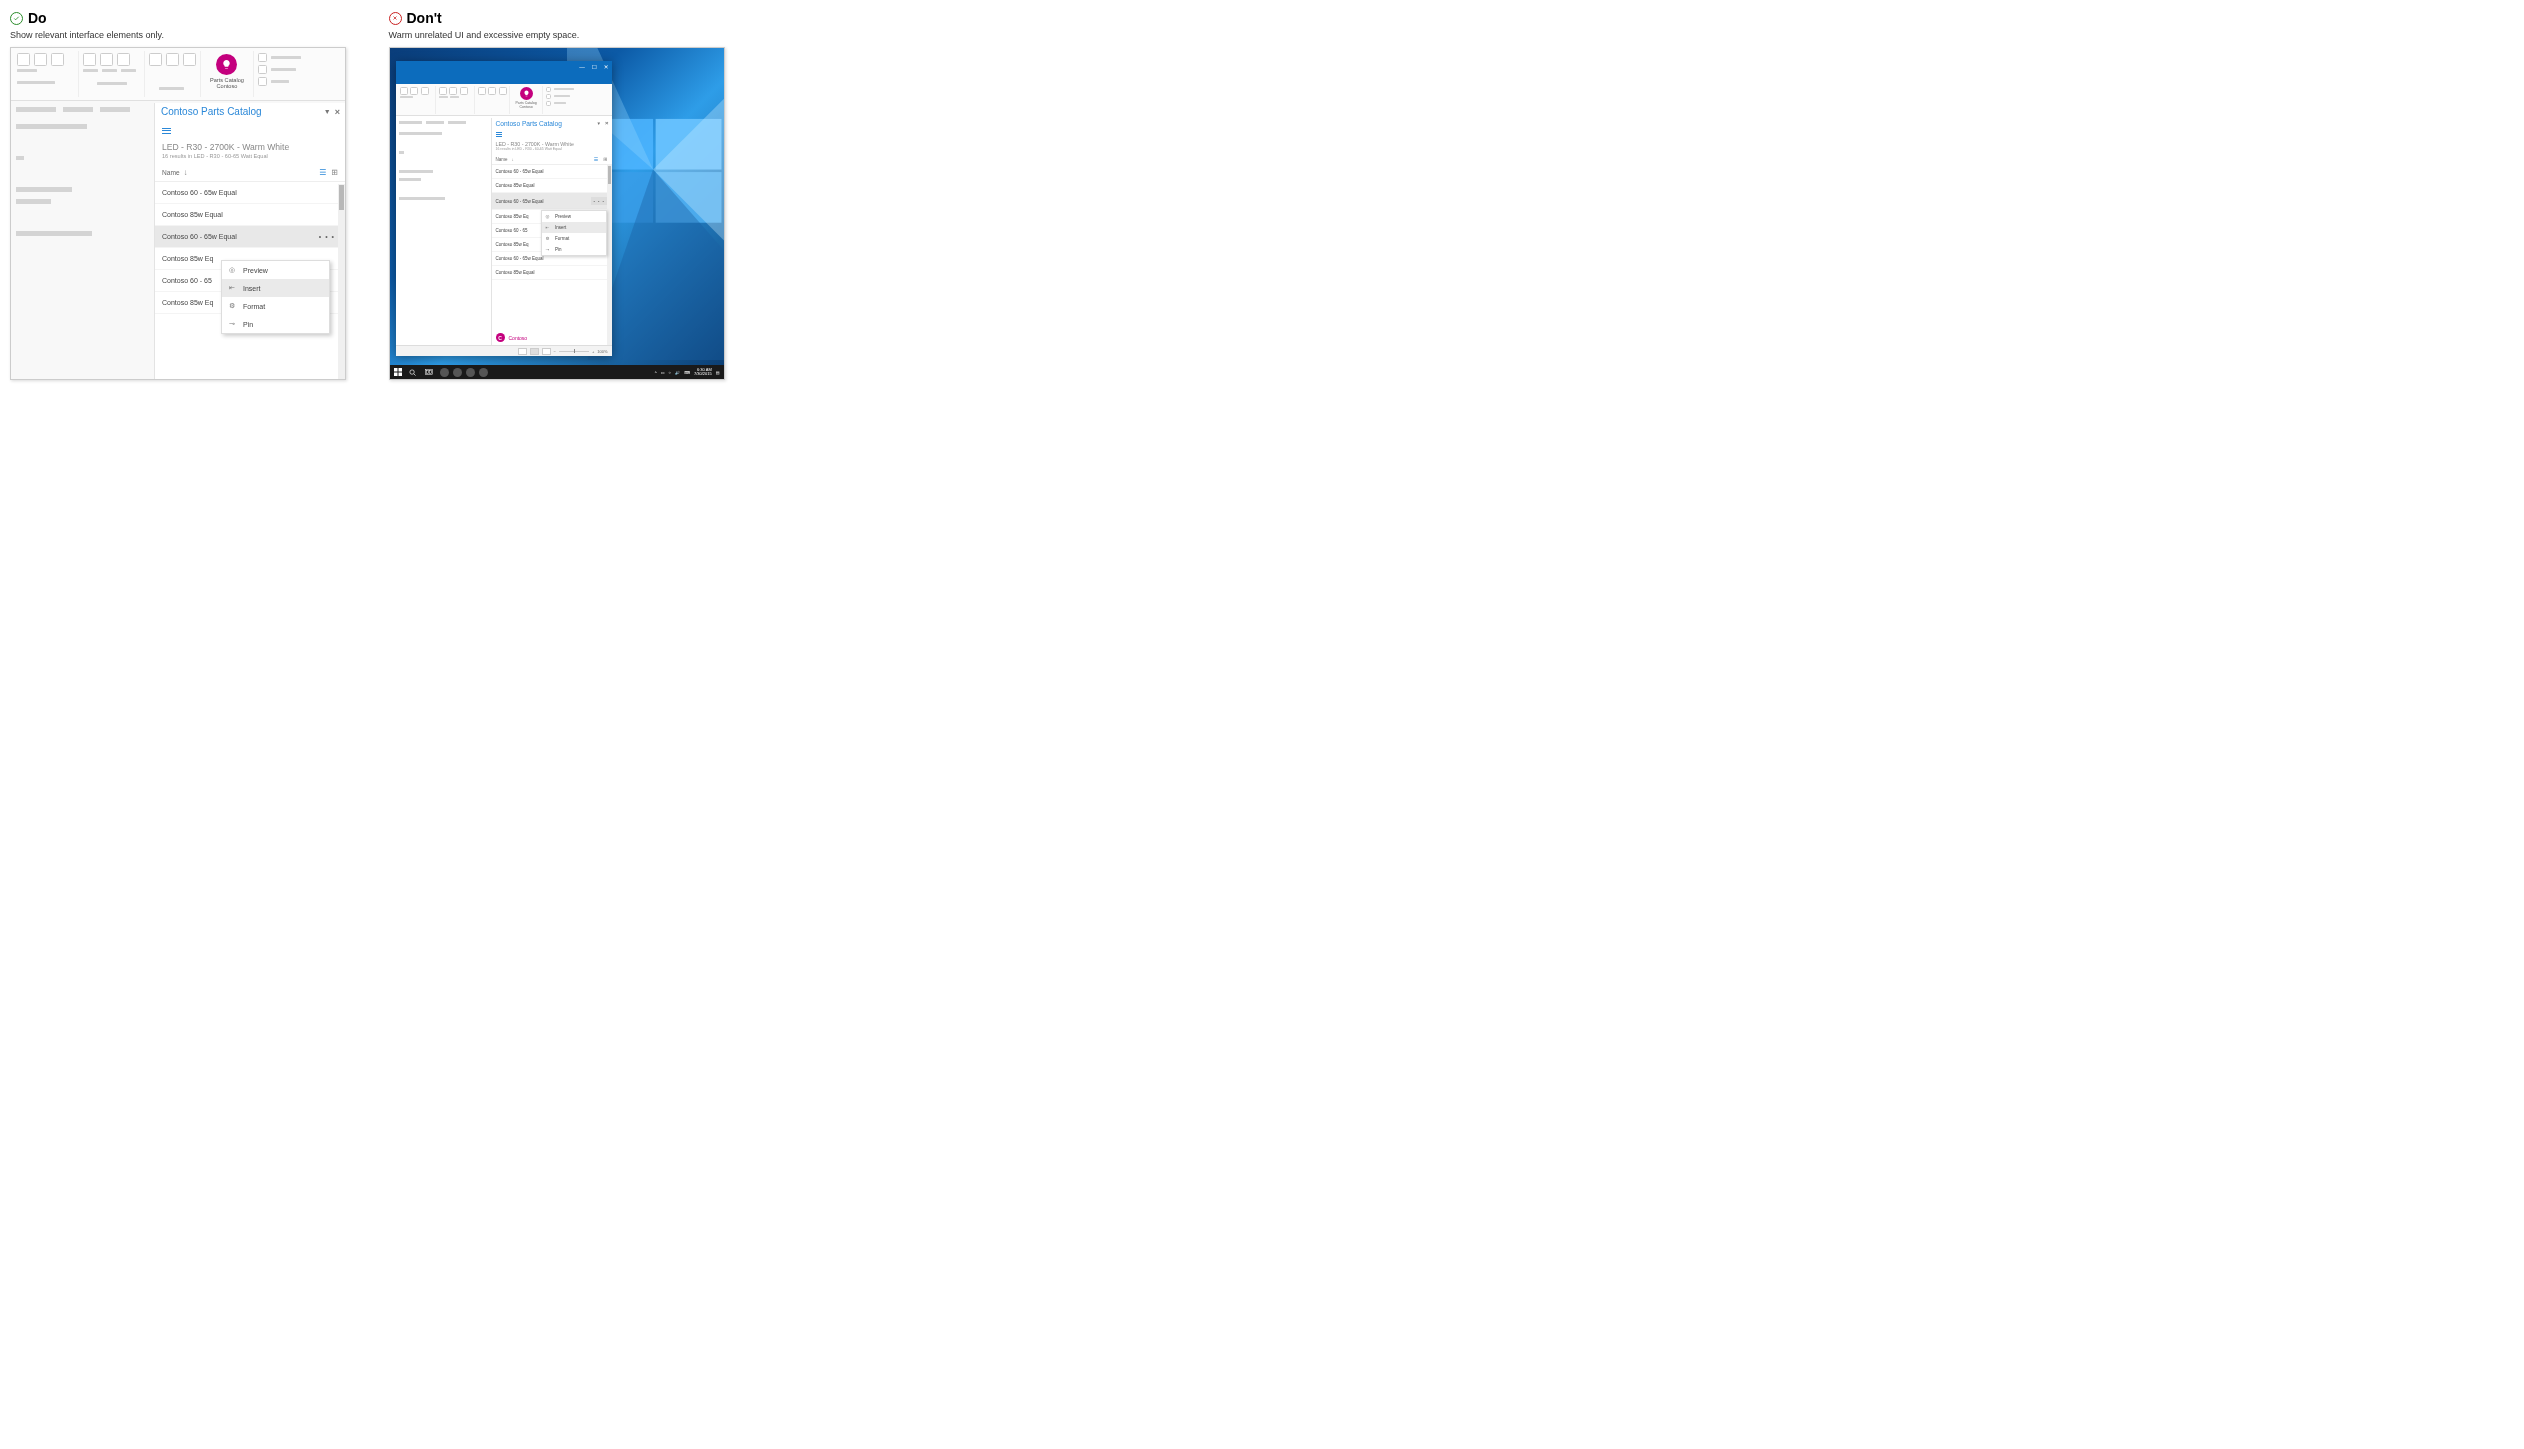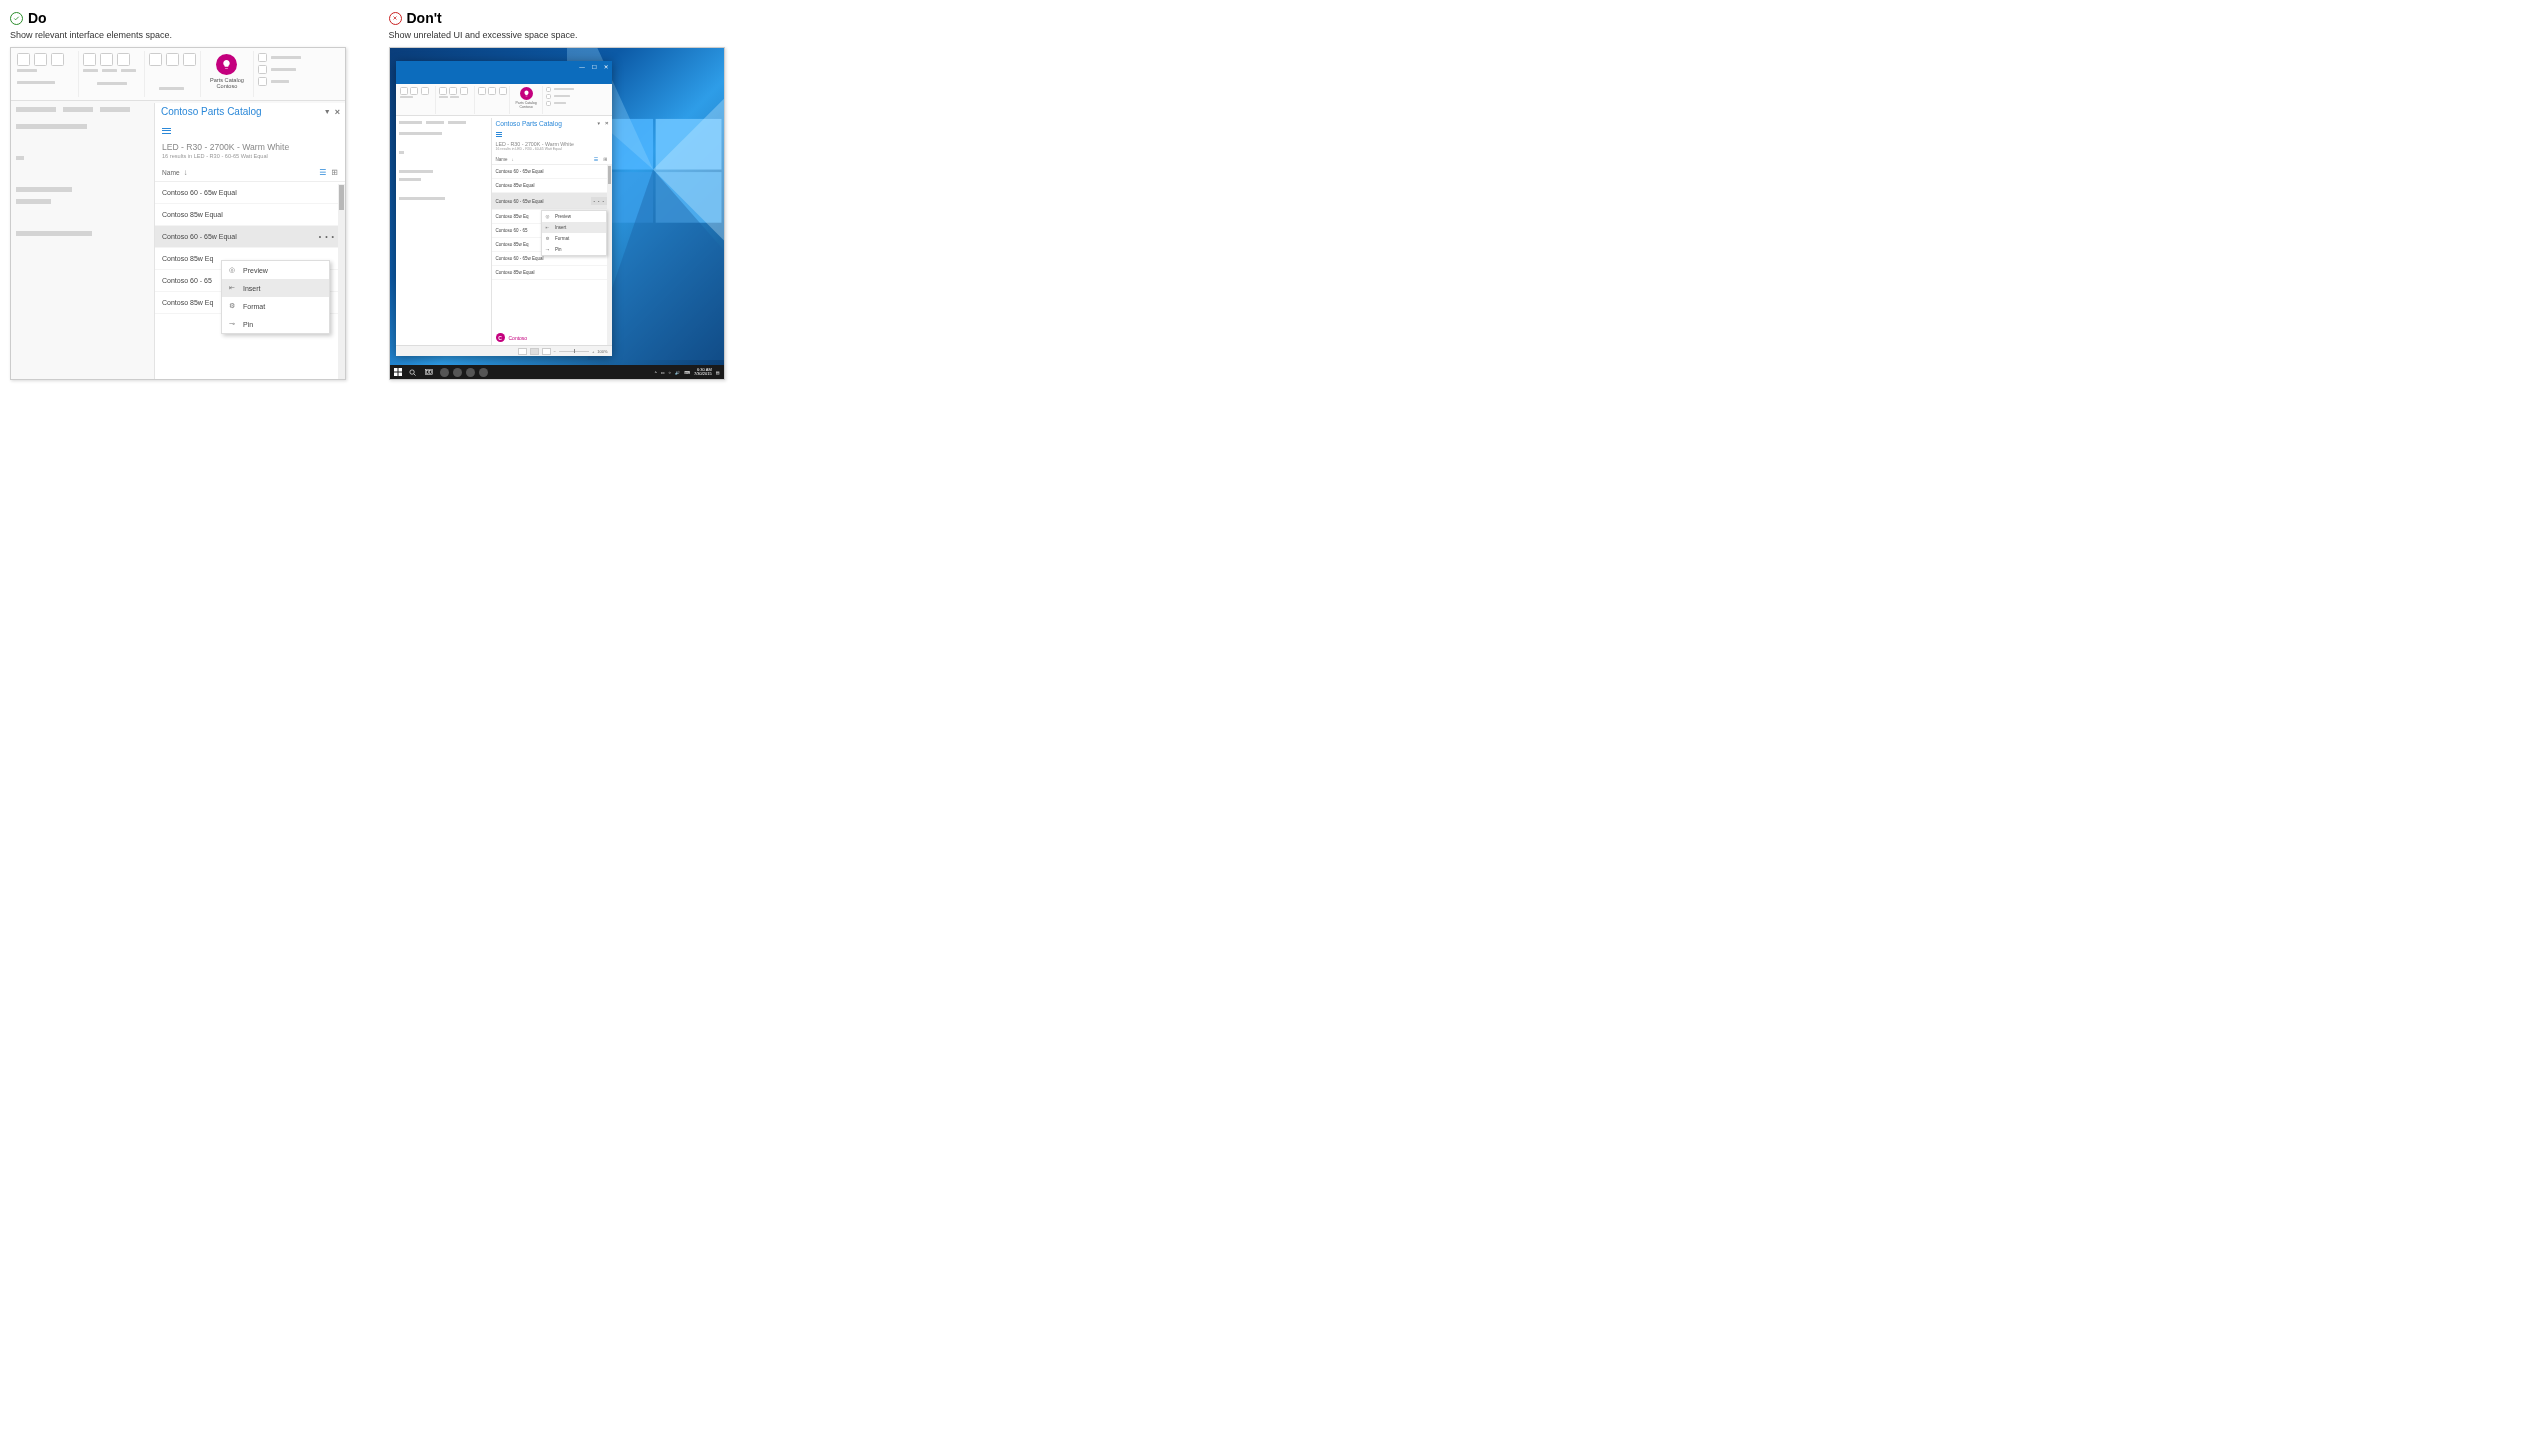--- a/index.html
+++ b/index.html
@@ -120,21 +120,21 @@
 
   <div class="col">
     <div class="header">
       <span class="icon-circle icon-do">
         <svg width="7" height="7" viewBox="0 0 16 16">
             <path fill="none" stroke="currentColor" stroke-width="2" d="M3 8l3 3 7-7"></path>
           </svg>
       </span>
       <h2>Do</h2>
     </div>
-    <div class="subtitle">Show relevant interface elements space.</div>
+    <div class="subtitle">Show relevant interface elements only.</div>
 
     <div class="panel-do">
 
       <div class="ribbon">
         <div class="rgrp" style="width:66px">
           <div class="rrow">
               <div class="rsq"></div>
               <div class="rsq"></div>
               <div class="rsq"></div>
             </div>
@@ -273,21 +273,21 @@
 
   <div class="col">
     <div class="header">
       <span class="icon-circle icon-dont">
         <svg width="6" height="6" viewBox="0 0 16 16">
             <path fill="none" stroke="currentColor" stroke-width="2" d="M4 4l8 8M12 4l-8 8"></path>
           </svg>
       </span>
       <h2>Don't</h2>
     </div>
-    <div class="subtitle">Show unrelated UI and excessive space space.</div>
+    <div class="subtitle">Warm unrelated UI and excessive empty space.</div>
 
     <div class="panel-dont">
 
       <svg class="winlight" viewBox="0 0 310 616">
         <rect x="60" y="140" width="110" height="100" fill="#4db5ff" opacity="0.85"></rect>
         <rect x="175" y="140" width="130" height="100" fill="#6cc4ff" opacity="0.9"></rect>
         <rect x="60" y="245" width="110" height="100" fill="#3a9ee8" opacity="0.8"></rect>
         <rect x="175" y="245" width="130" height="100" fill="#52b3f5" opacity="0.85"></rect>
         <polygon points="0,0 310,0 310,616 0,616" fill="none"></polygon>
         <polygon points="170,240 0,90 0,0 60,0" fill="#9adcff" opacity="0.3"></polygon>

